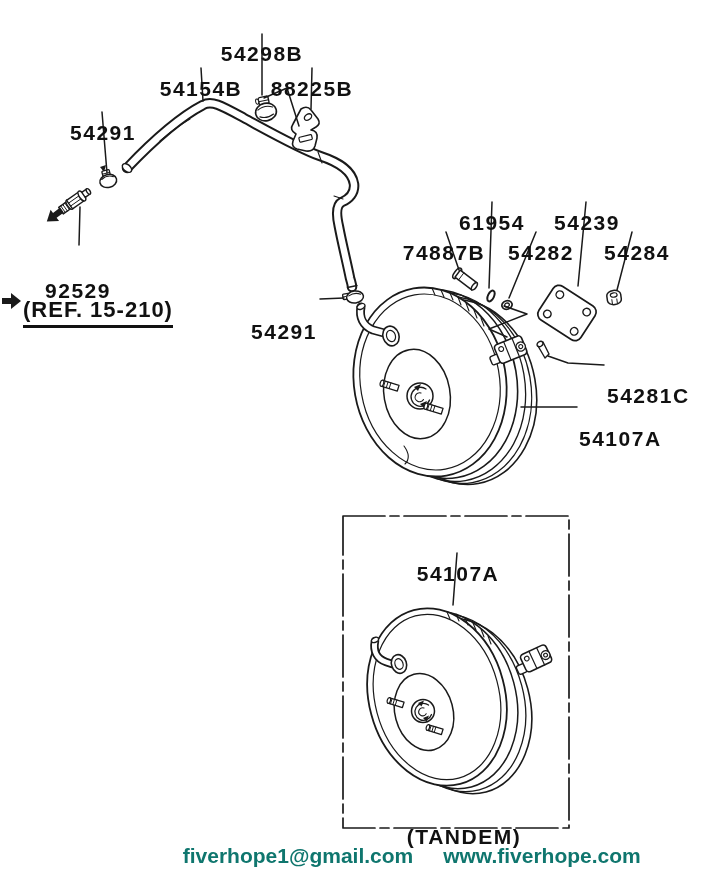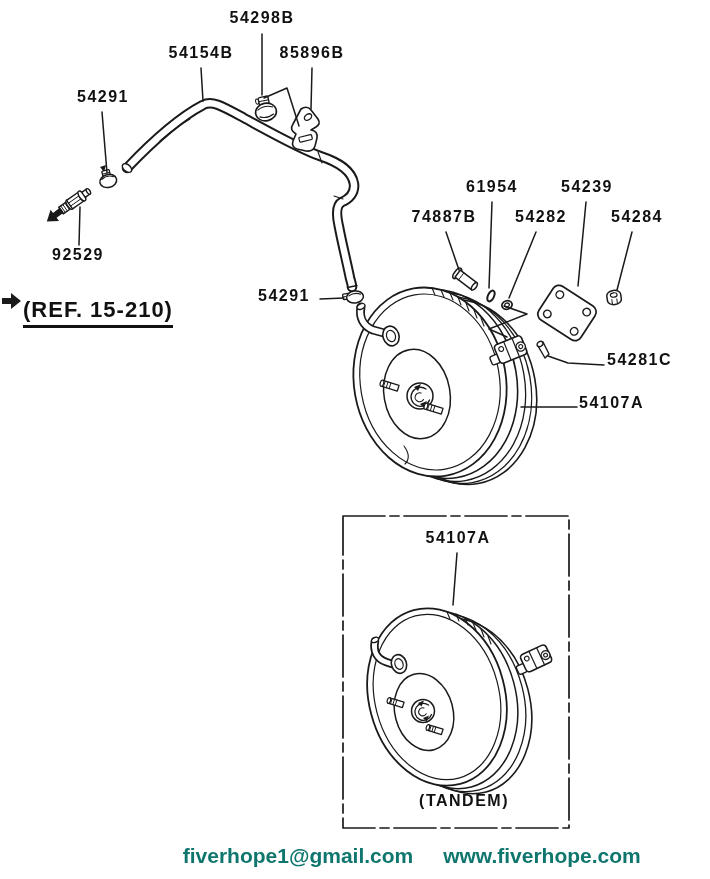--- a/index.html
+++ b/index.html
@@ -1,20 +1,20 @@
 <!DOCTYPE html>
 <html><head>
 <meta charset="utf-8">
 <style>
   html,body{margin:0;padding:0;background:#fff;}
   .canvas{position:relative;width:710px;height:879px;background:#ffffff;overflow:hidden;
           font-family:"Liberation Sans",sans-serif;}
   .art{position:absolute;left:0;top:0;}
-  .lbl{position:absolute;font-weight:bold;font-size:16px;letter-spacing:1.5px;
-       color:#111;white-space:nowrap;line-height:1.05;}
+  .lbl{position:absolute;font-weight:bold;font-size:21px;letter-spacing:1.5px;
+       color:#111;white-space:nowrap;line-height:1.05;margin-top:33px;}
   .lbl.c{transform:translateX(-50%);}
   .ref{position:absolute;font-weight:bold;font-size:22px;letter-spacing:1px;color:#111;
        border-bottom:3px solid #111;padding-bottom:2px;white-space:nowrap;margin-top:8px;}
   .footer-link{position:absolute;font-weight:bold;font-size:21px;color:#0f766e;
        transform:translateX(-50%);white-space:nowrap;text-decoration:none;}
   svg *{vector-effect:non-scaling-stroke;}
 </style>
 </head>
 <body>
 
@@ -219,21 +219,21 @@
       <path d="M-4.5,-9.5 V9.5 M4,-9.5 V9.5" stroke-width="1.2"></path>
       <circle cx="9" cy="1" r="4.4" fill="#fff" stroke-width="1.3"></circle>
       <circle cx="9" cy="1" r="1.9" stroke-width="1.1"></circle>
       <circle cx="-9.5" cy="-3.8" r="2.3" fill="#fff" stroke-width="1.1"></circle>
     </g>
   </g>
 </svg>
 
 <div class="lbl c" style="left:262px;top:10px">54298B</div>
 <div class="lbl c" style="left:201px;top:45px">54154B</div>
-<div class="lbl c" style="left:312px;top:45px">85896B</div>
+<div class="lbl c" style="left:312px;top:45px">88225B</div>
 <div class="lbl c" style="left:103px;top:89px">54291</div>
 <div class="lbl c" style="left:78px;top:247px">92529</div>
 <div class="ref" style="left:23px;top:289px">(REF. 15-210)</div>
 <div class="lbl c" style="left:284px;top:288px">54291</div>
 <div class="lbl c" style="left:492px;top:179px">61954</div>
 <div class="lbl c" style="left:587px;top:179px">54239</div>
 <div class="lbl c" style="left:444px;top:209px">74887B</div>
 <div class="lbl c" style="left:541px;top:209px">54282</div>
 <div class="lbl c" style="left:637px;top:209px">54284</div>
 <div class="lbl" style="left:607px;top:352px">54281C</div>

